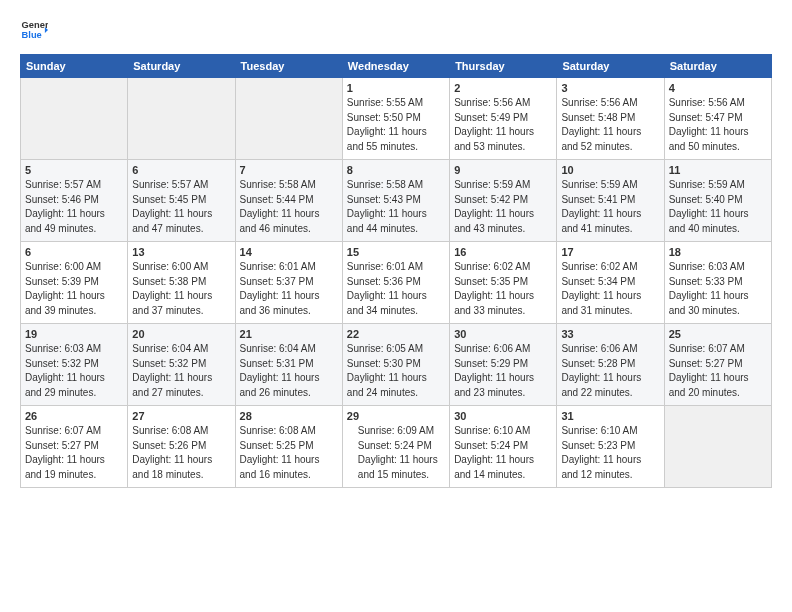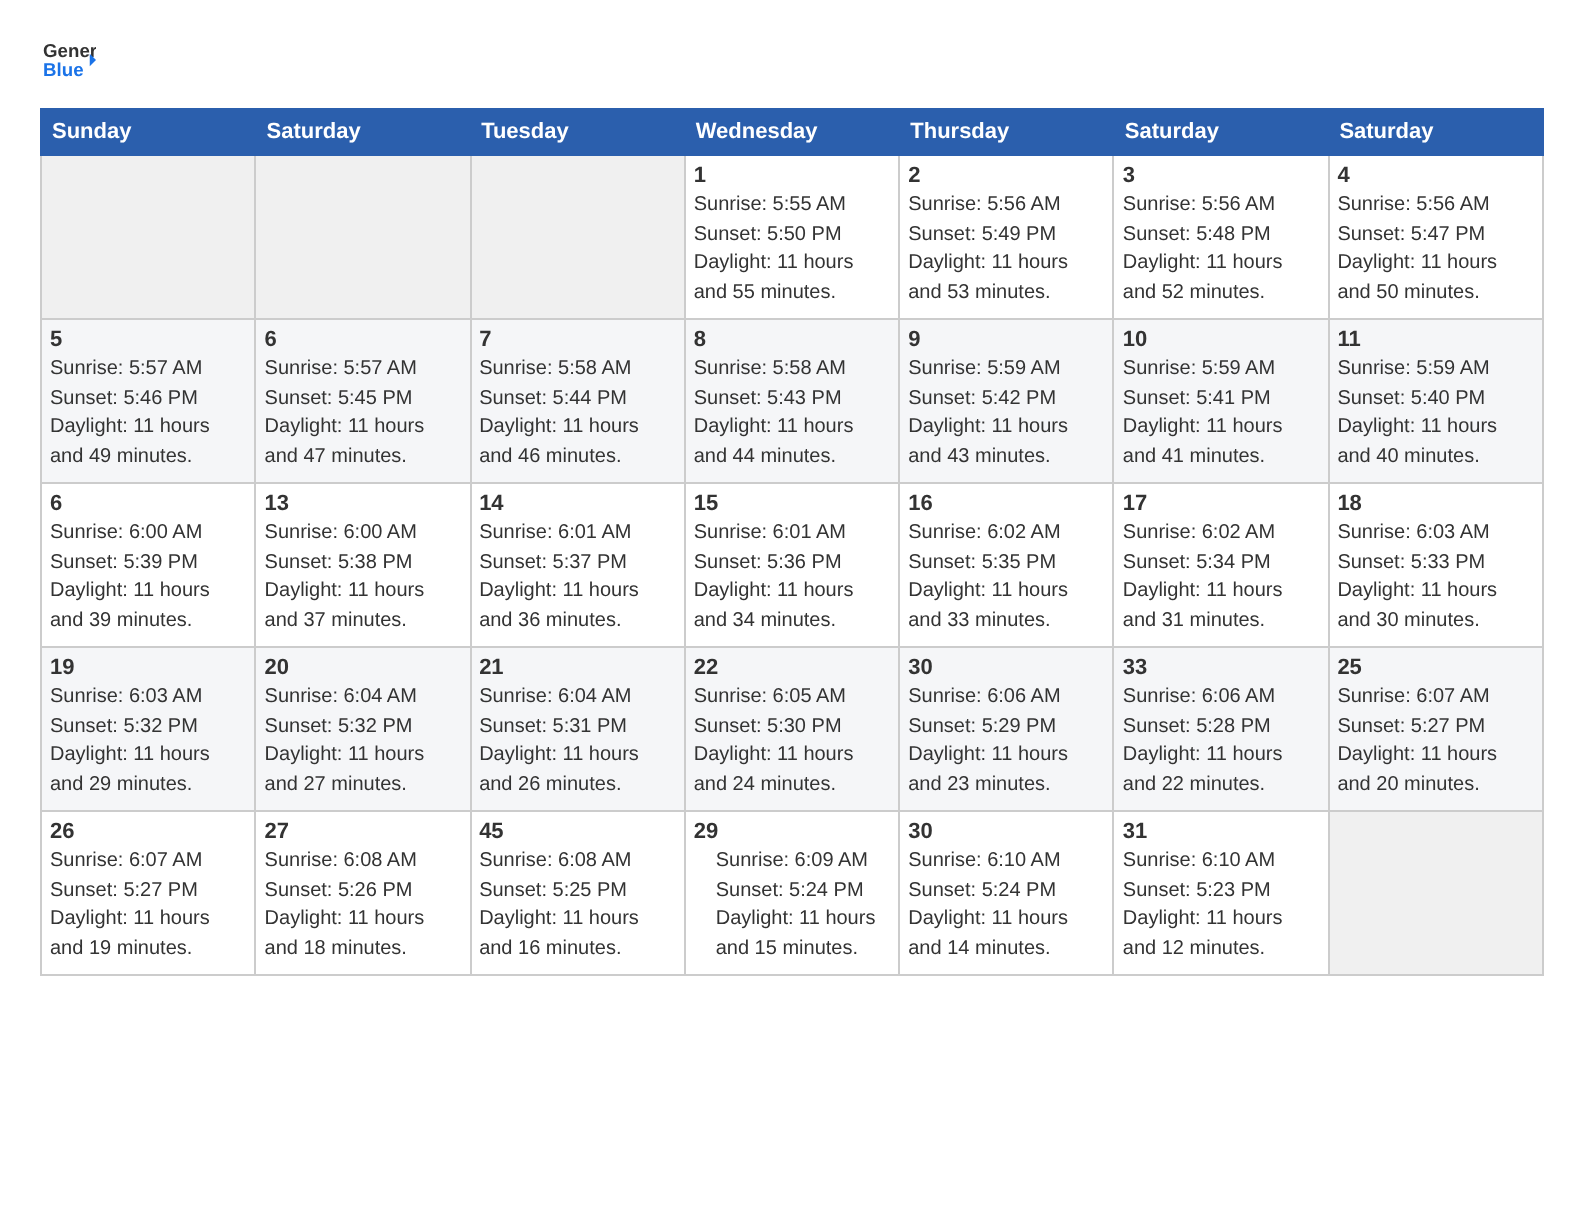--- a/index.html
+++ b/index.html
@@ -310,21 +310,21 @@
 and 19 minutes.</div>
           </td>
           <td>
             <div class="day-num">27</div>
             <div class="day-info" style="white-space: pre-line;">Sunrise: 6:08 AM
 Sunset: 5:26 PM
 Daylight: 11 hours
 and 18 minutes.</div>
           </td>
           <td>
-            <div class="day-num">45</div>
+            <div class="day-num">28</div>
             <div class="day-info" style="white-space: pre-line;">Sunrise: 6:08 AM
 Sunset: 5:25 PM
 Daylight: 11 hours
 and 16 minutes.</div>
           </td>
           <td>
             <div class="day-num">29</div>
             <div class="day-info" style="white-space: pre-line; margin-left: 11px;">Sunrise: 6:09 AM
 Sunset: 5:24 PM
 Daylight: 11 hours

